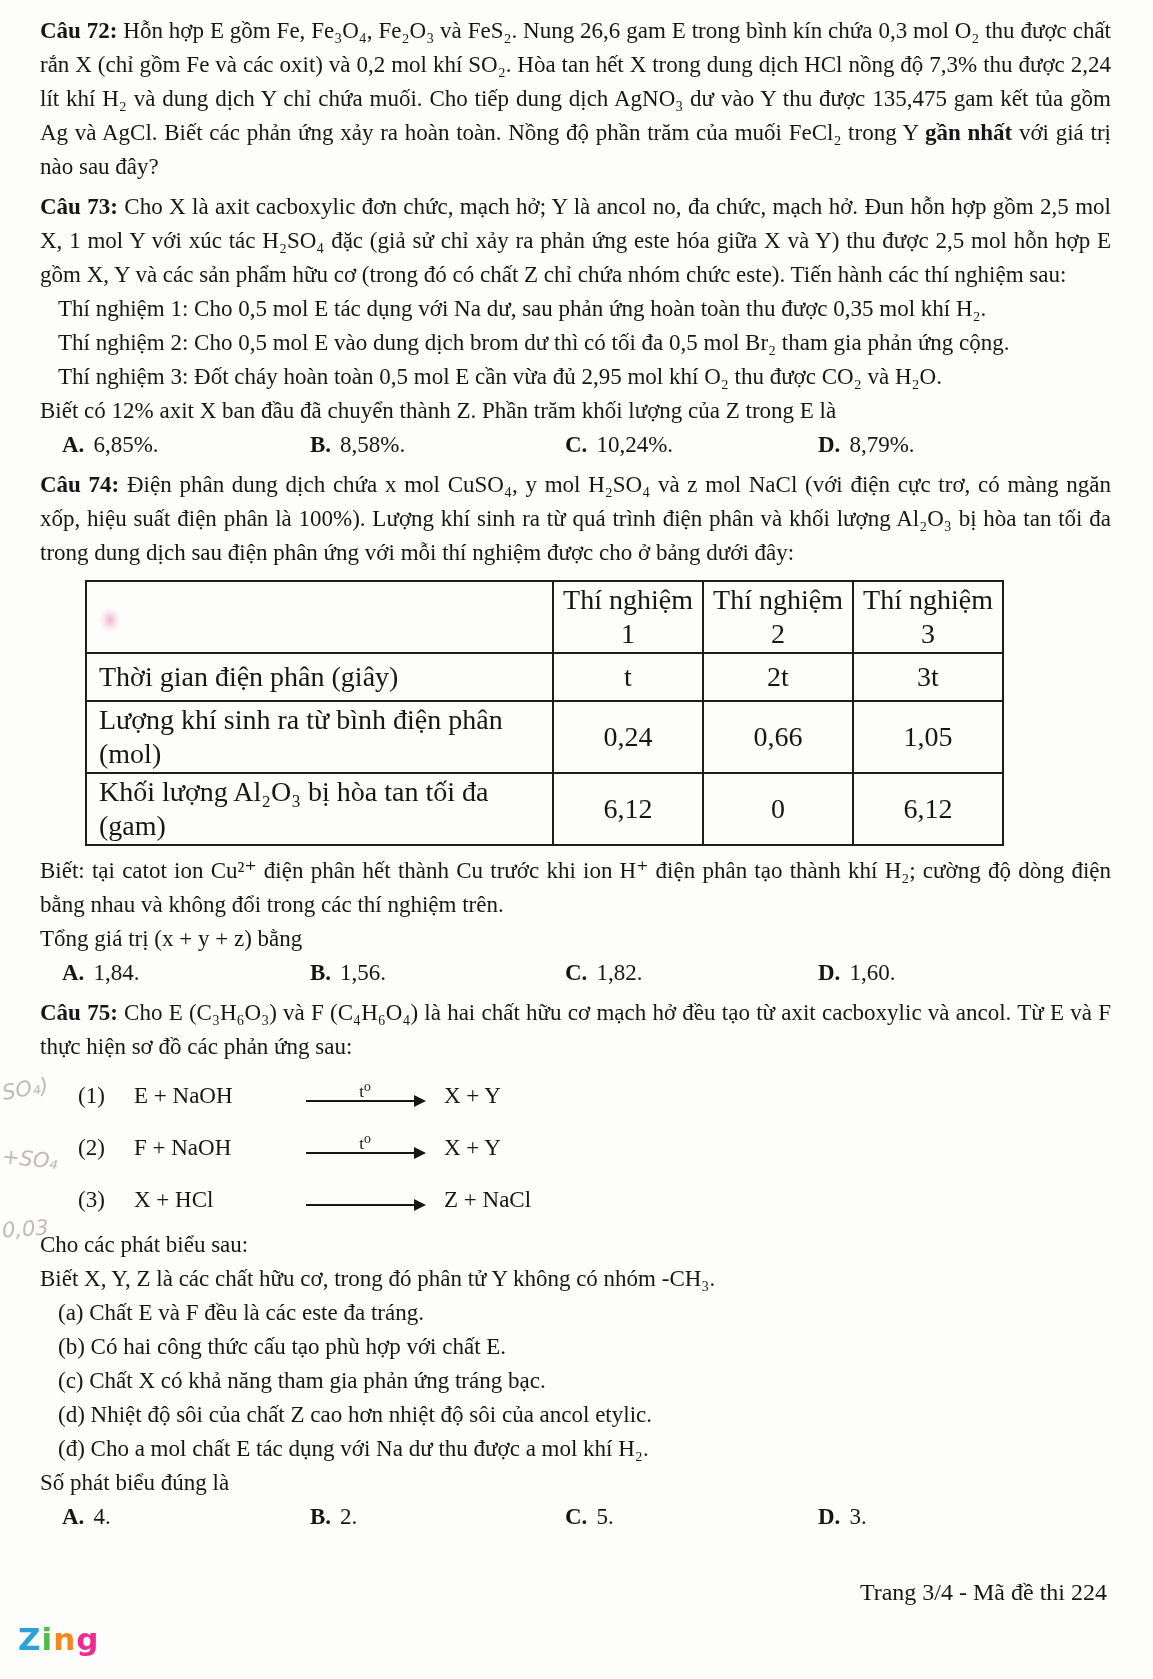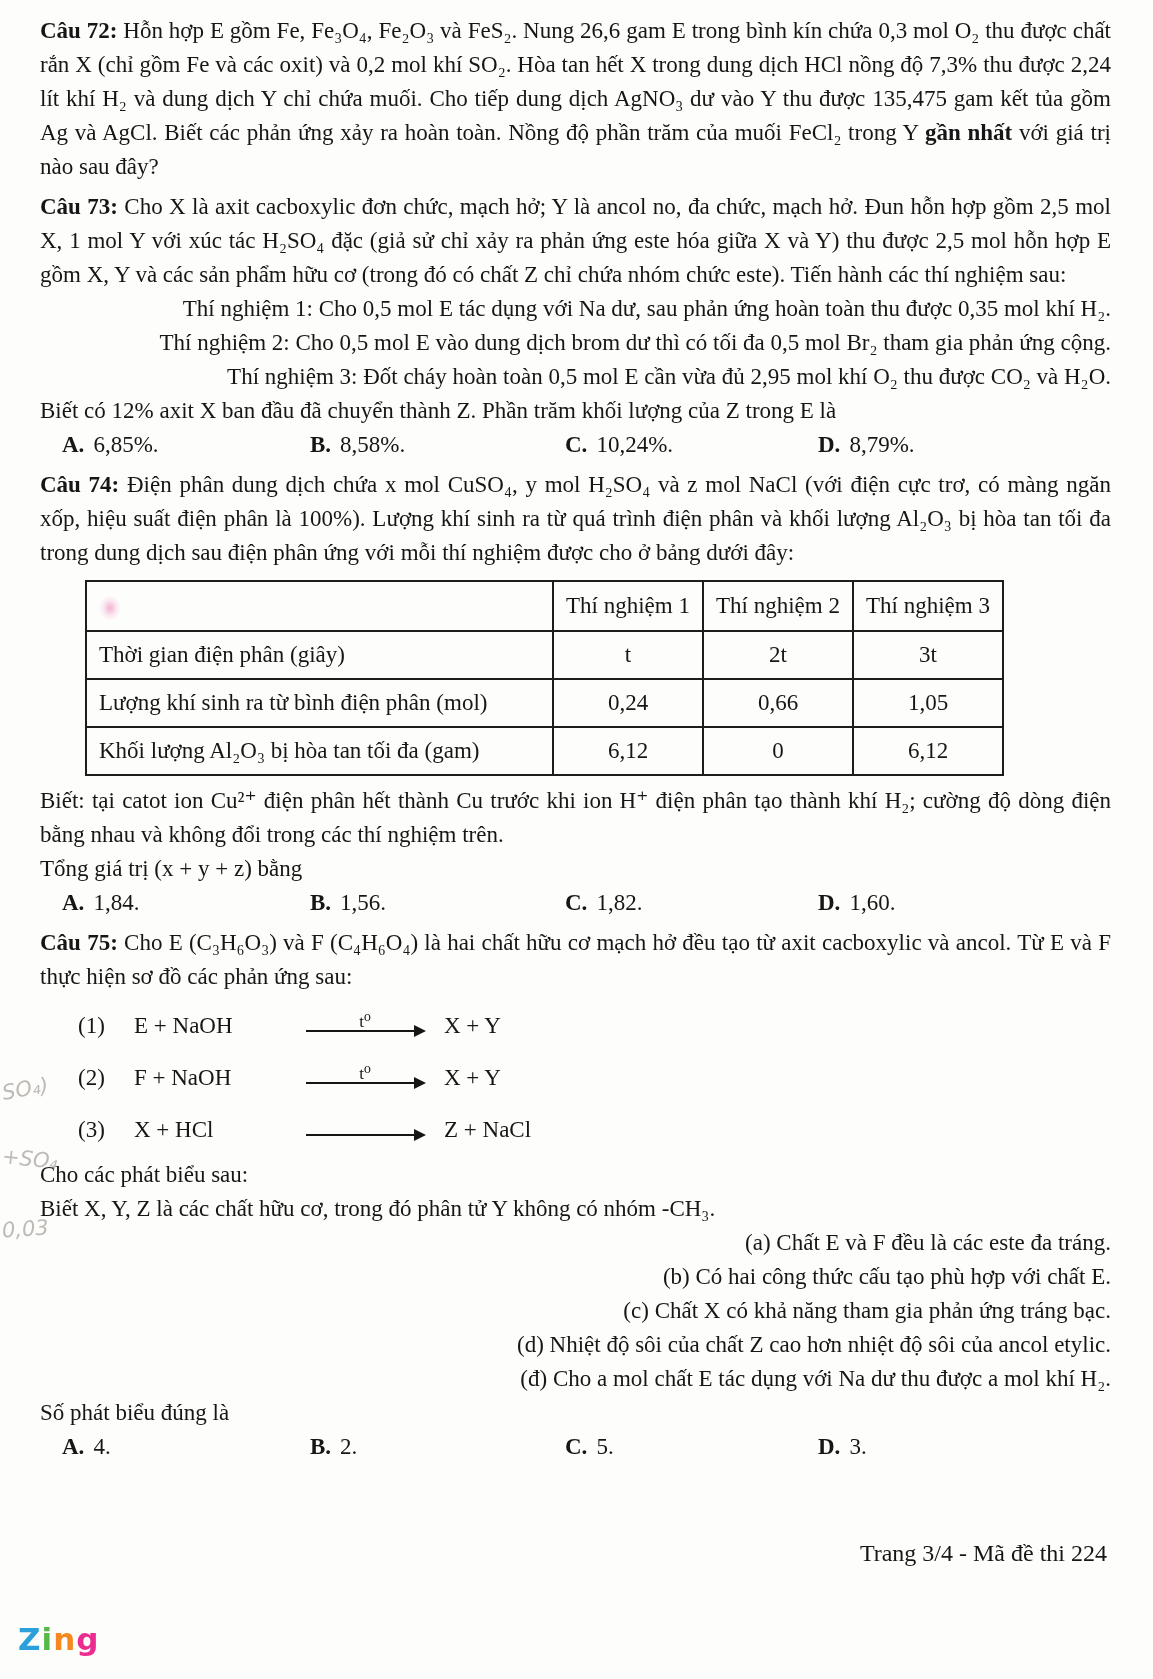--- a/index.html
+++ b/index.html
@@ -13,27 +13,27 @@
     box-sizing:border-box;
     padding:14px 42px 0 40px;
     overflow:hidden;
     margin:0 auto;
   }
   p{margin:0;text-align:justify;}
   .q{margin-bottom:6px;}
   .qlabel{font-weight:bold;}
   .emph{font-weight:bold;}
   .indent{padding-left:18px;}
-  .exp-line{text-align:right;}
+  .exp-line{text-align:left;}
   
   .opts{display:grid;grid-template-columns:248px 255px 253px auto;padding-left:22px;height:34px;align-items:center;}
   .opt b{font-weight:bold;margin-right:9px;}
   
   .table-wrap{margin:10px 0 8px 45px;}
-  table{border-collapse:collapse;font-size:23px;}
+  table{border-collapse:collapse;font-size:28px;}
   th,td{border:2px solid #1d1d1d;font-weight:normal;}
   th{height:46px;text-align:center;}
   td{height:44px;}
   .cL{width:452px;text-align:left;padding-left:12px;}
   .cV{width:146px;text-align:center;}
   .pink-mark{
     display:inline-block;width:22px;height:26px;vertical-align:middle;
     background:radial-gradient(closest-side,rgba(231,84,160,0.45),rgba(231,84,160,0.12) 60%,transparent);
   }
   
@@ -52,21 +52,21 @@
   .hw{
     position:absolute;left:2px;
     font-family:"DejaVu Sans",sans-serif;font-style:italic;
     color:rgba(128,120,112,0.5);font-size:21px;line-height:22px;
     transform:rotate(-10deg);white-space:nowrap;
   }
   .hw1{top:1078px;}
   .hw2{top:1148px;transform:rotate(6deg);}
   .hw3{top:1218px;transform:rotate(-4deg);}
   
-  .footer{position:absolute;right:46px;top:1536px;font-size:24px;}
+  .footer{position:absolute;right:46px;top:1575px;font-size:24px;}
   .logo{
     position:absolute;left:18px;top:1622px;
     font-family:"DejaVu Sans",sans-serif;font-weight:bold;font-size:31px;letter-spacing:1px;
   }
   .lz{color:#2ba0da;} .li{color:#54b948;} .ln{color:#f6881f;} .lg{color:#ec2d8f;}
 </style>
 </head>
 <body>
 
 <div class="page">

